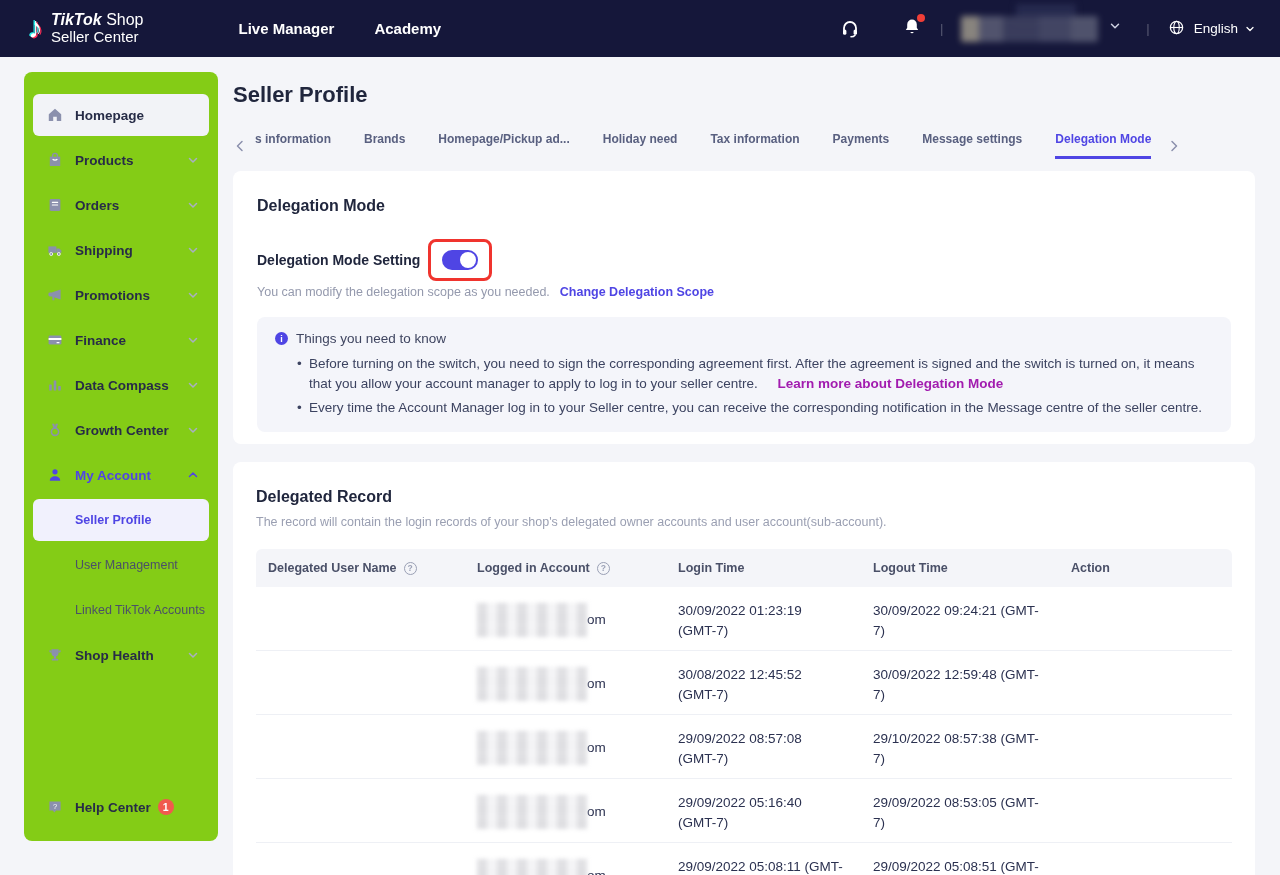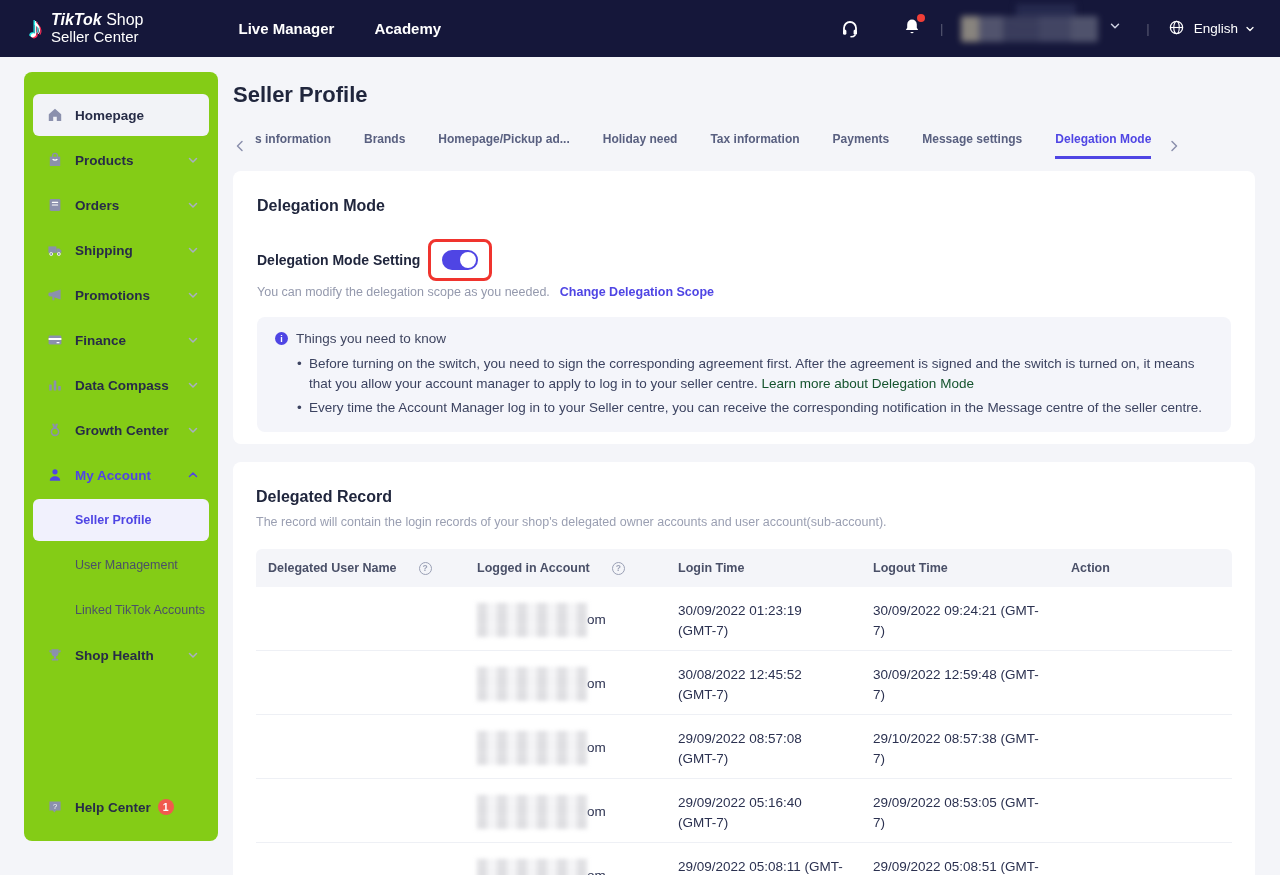--- a/index.html
+++ b/index.html
@@ -76,28 +76,28 @@
   .helper-row .link { color:#4f45e4; font-weight:bold; margin-left:10px; cursor:pointer; }
   .info-box { margin-top:18px; background:#f4f5fa; border-radius:8px; padding:14px 18px; width:974px; }
   .info-title-row { display:flex; align-items:center; gap:8px; }
   .info-i { width:13px; height:13px; border-radius:50%; background:#4f45e4; color:#fff; font-size:9px; font-weight:bold;
             display:flex; align-items:center; justify-content:center; flex:none; }
   .info-title { font-size:13.5px; color:#3f4560; }
   .info-bullets { margin-top:8px; padding-left:22px; }
   .bullet { font-size:13.5px; color:#3c4360; line-height:20px; position:relative; padding-left:12px; }
   .bullet + .bullet { margin-top:4px; }
   .bullet:before { content:"•"; position:absolute; left:0; color:#3c4360; }
-  .bullet .link { color:#14532d; font-weight:normal; cursor:pointer; }
+  .bullet .link { color:#a21caf; font-weight:bold; cursor:pointer;margin-left:16px; }
 
   .card2 { margin-top:18px; padding:26px 23px 0 23px; height:420px; }
   .rec-desc { margin-top:9px; font-size:12.5px; color:#9a9fb2; }
   .table { margin-top:20px; width:976px; }
   .t-head { display:grid; grid-template-columns:209px 201px 195px 198px 173px; background:#f4f5f9;
             border-radius:6px 6px 0 0; height:38px; align-items:center; }
-  .t-head .th { font-size:12.5px; font-weight:bold; color:#4a5068; padding-left:12px; display:flex; align-items:center; gap:22px; }
+  .t-head .th { font-size:12.5px; font-weight:bold; color:#4a5068; padding-left:12px; display:flex; align-items:center; gap:7px; }
   .q-circle { width:13px; height:13px; border-radius:50%; border:1px solid #9aa0b5; color:#9aa0b5; font-size:8.5px;
               display:flex; align-items:center; justify-content:center; }
   .t-row { display:grid; grid-template-columns:209px 201px 195px 198px 173px; height:64px;
            border-bottom:1px solid #eef0f5; }
   .td { padding:14px 18px 0 12px; font-size:13.5px; color:#2b3150; line-height:20px; }
   .cell-blur { margin-top:8px; width:86px; height:22px;
       background:
         repeating-linear-gradient(90deg, rgba(215,215,220,.85) 0 9px, rgba(242,242,244,.9) 9px 18px),
         repeating-linear-gradient(0deg, rgba(224,224,228,.5) 0 7px, rgba(248,248,250,.5) 7px 14px);
       filter:blur(2px); }

